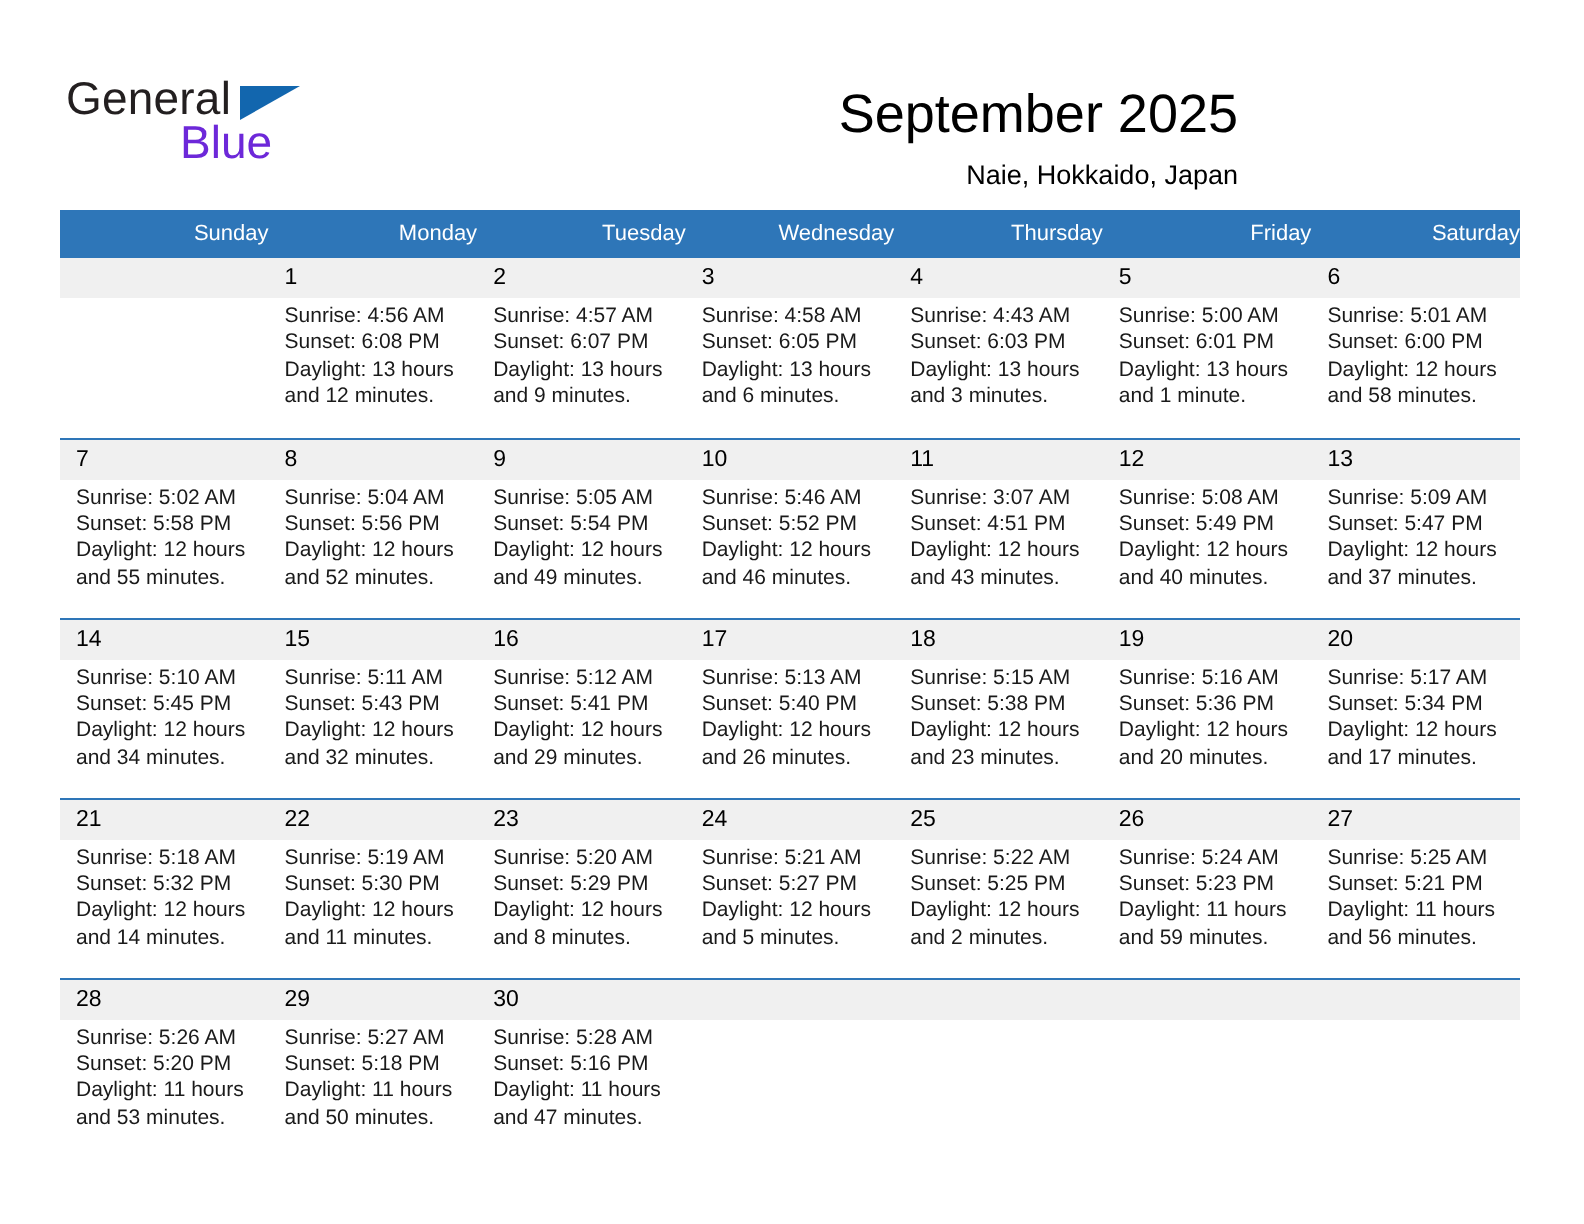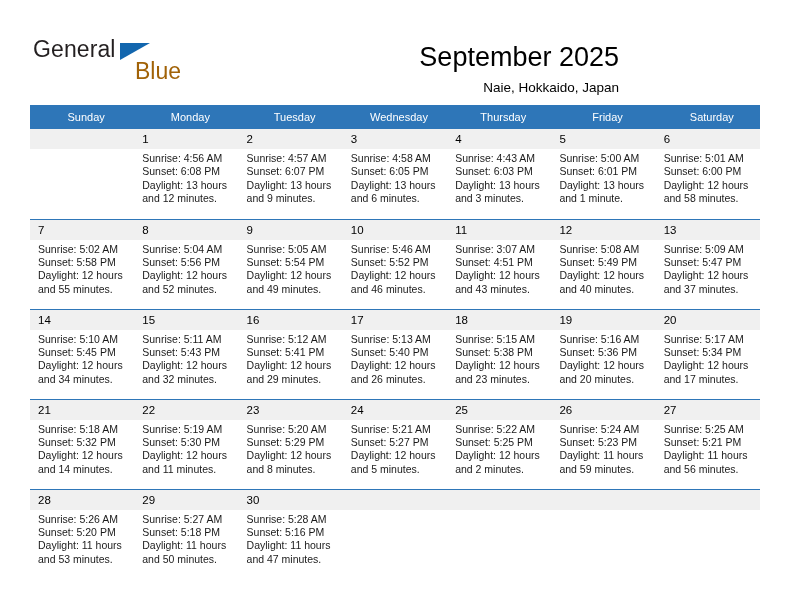--- a/index.html
+++ b/index.html
@@ -51,23 +51,22 @@
     width: 0;
     height: 0;
     border-left: 30px solid #1266ae;
     border-bottom: 17px solid transparent;
   }
   .brand-blue {
     position: absolute;
     left: 57px;
     top: 22px;
     font-size: 23px;
-    color: #a16207;
+    color: #6d28d9;
     font-family: "Liberation Sans", sans-serif;
-    margin-left: 45px;
   }
   .title-wrap {
     position: absolute;
     right: 37px;
     top: 40px;
     text-align: right;
   }
   .cal-title {
     font-size: 27px;
     color: #000000;
@@ -91,21 +90,21 @@
     border-collapse: collapse;
     table-layout: fixed;
   }
   .calendar col { width: 104.285px; }
 
   .calendar thead th {
     background: #2e76b8;
     color: #ffffff;
     font-size: 11px;
     font-weight: normal;
-    text-align: center;
+    text-align: right;
     padding: 5px 0 5px 8px;
     height: 18px;
     line-height: 14px;
     box-sizing: border-box;
   }
 
   .calendar tbody tr.week-row > td {
     vertical-align: top;
     padding: 0;
     border-top: 1px solid #2e76b8;

